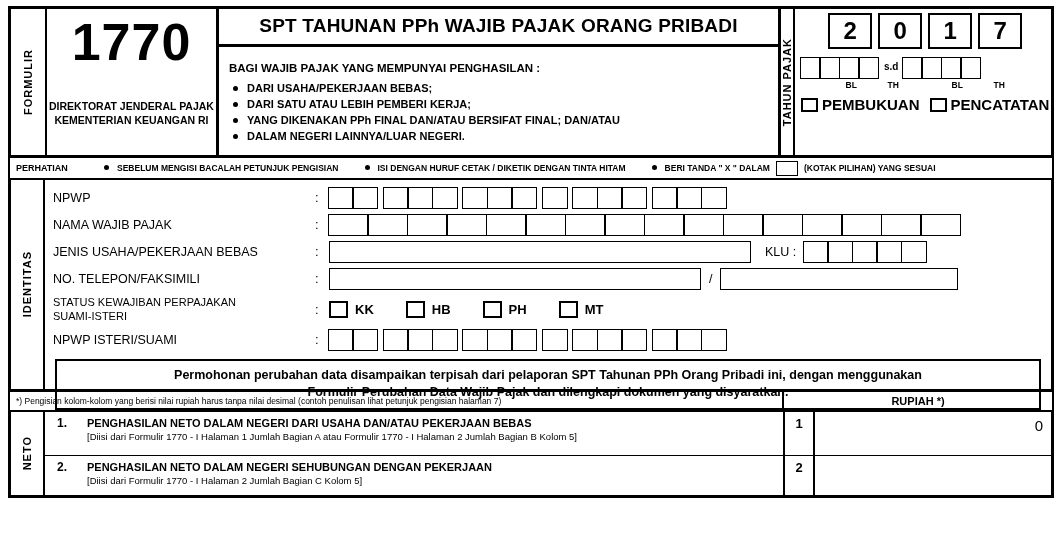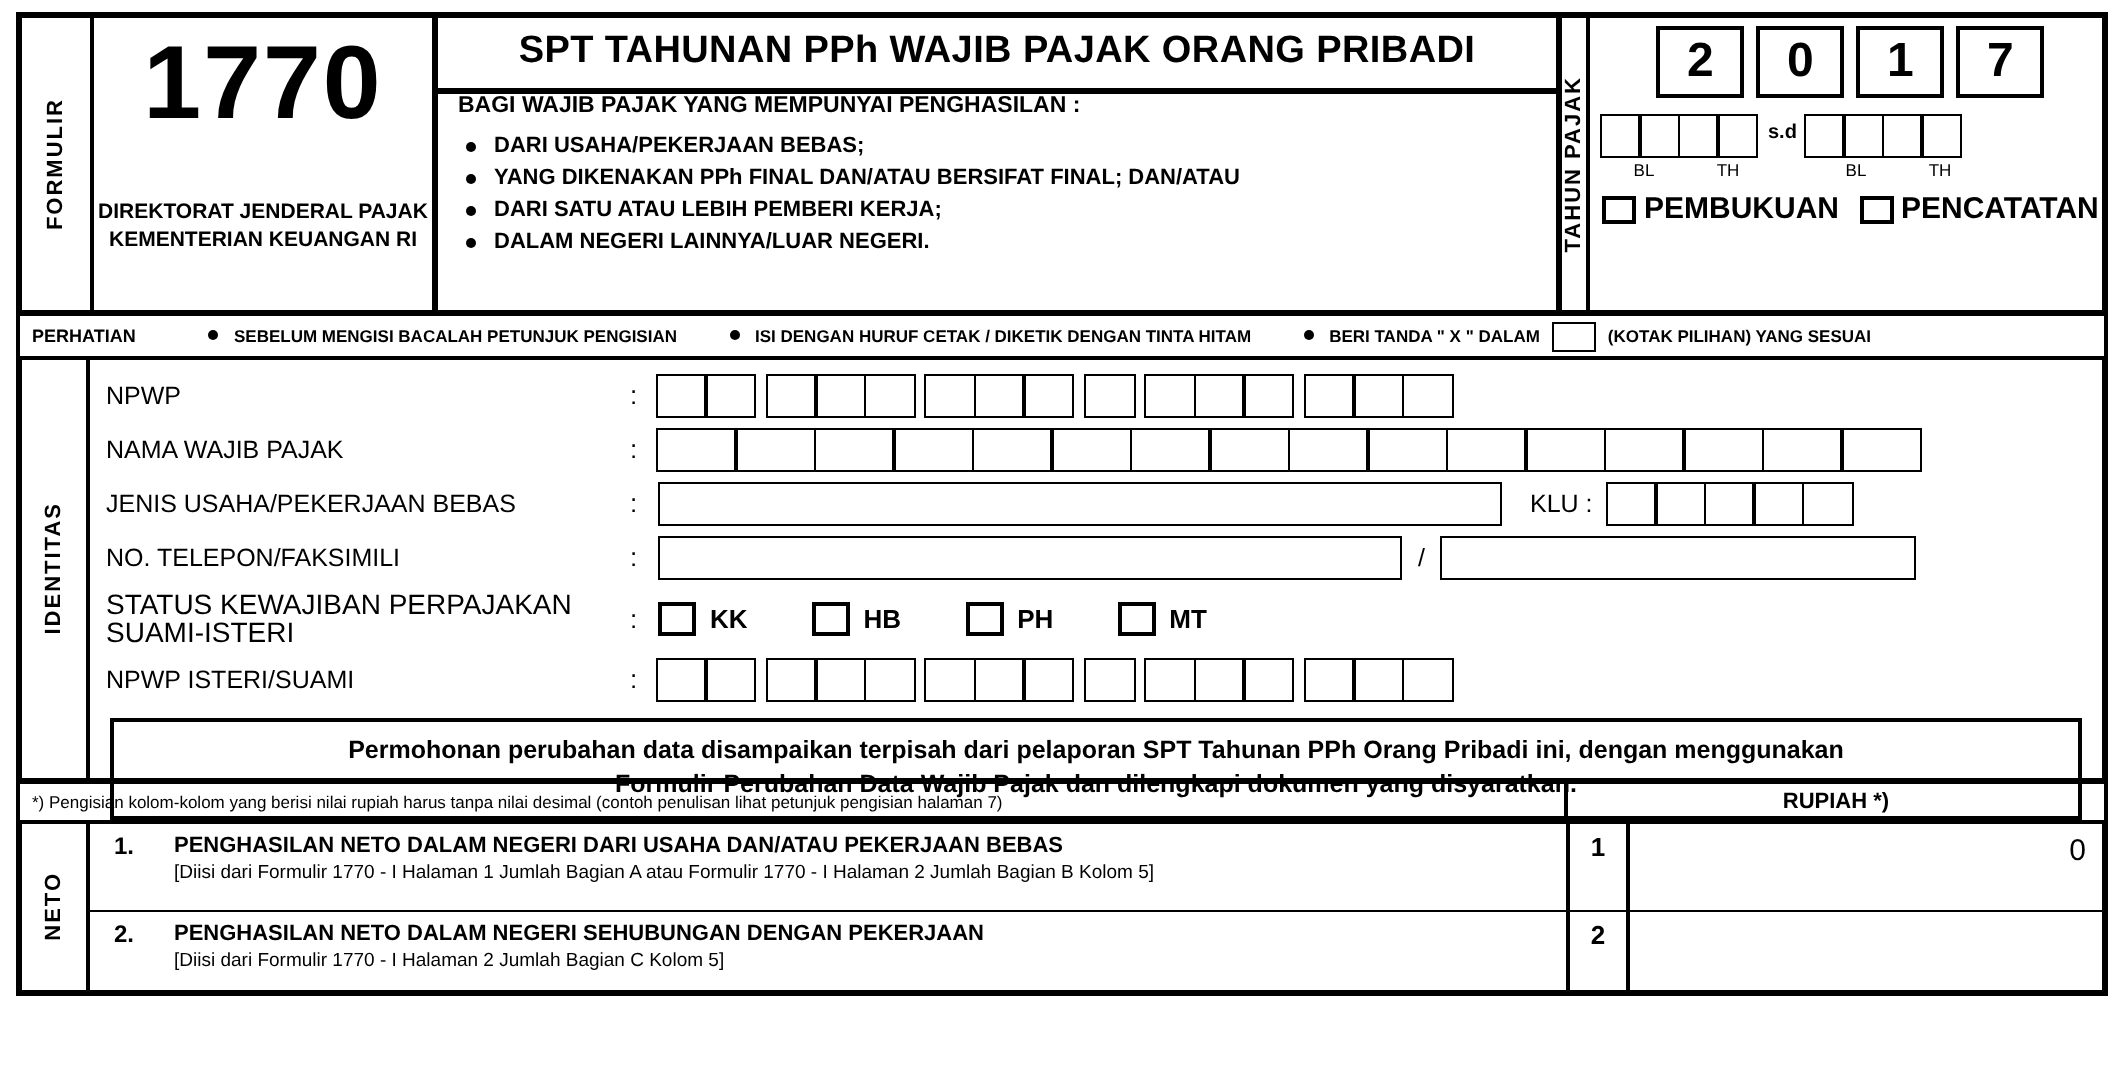--- a/index.html
+++ b/index.html
@@ -37,21 +37,21 @@
   .big-1770 { font-size:52px; font-weight:bold; line-height:62px; letter-spacing:1px; }
   .kem-line { font-size:10.5px; font-weight:bold; text-align:center; line-height:14px; margin-top:26px; }
 
   .hdr-mid { flex:1; border-right:3px solid #000; display:flex; flex-direction:column; }
   .title-bar {
     border-bottom:3px solid #000;
     font-size:19px; font-weight:bold; text-align:center;
     padding:6px 4px 7px 4px;
     letter-spacing:0.2px;
   }
-  .sub-block { padding:0 0 0 10px; }
+  .sub-block { padding:15px 0 0 10px; }
   .sub-head { font-size:11.5px; font-weight:bold; margin-bottom:6px; }
   .bullets { margin:0; padding:0; list-style:none; }
   .bullets li {
     font-size:11px; font-weight:bold; line-height:16px;
     padding-left:18px; position:relative;
   }
   .bullets li:before {
     content:"";
     position:absolute; left:4px; top:6px;
     width:5px; height:5px; border-radius:50%; background:#000;
@@ -62,21 +62,21 @@
   .hdr-year-area { flex:1; padding:4px 6px 0 6px; }
   .yr-boxes { display:flex; gap:6px; justify-content:center; }
   .yr-box {
     width:44px; height:36px; border:2px solid #000;
     font-size:24px; font-weight:bold; text-align:center; line-height:32px;
   }
   .period-row { display:flex; align-items:flex-start; margin-top:8px; gap:2px; }
   .cellgrp { display:flex; }
   .mini-cell { width:21px; height:22px; border:1.5px solid #000; margin-left:-1.5px; }
   .sd { font-size:10px; font-weight:bold; padding:4px 3px 0 3px; }
-  .lbl-row { display:flex; font-size:8.5px; font-weight:normal; margin-top:1px; }
+  .lbl-row { display:flex; font-size:8.5px; font-weight:bold; margin-top:1px;justify-content:center; }
   .lbl-bl { width:42px; text-align:center; }
   .lbl-th { width:42px; text-align:center; }
   .spacer-sd { width:22px; }
   .check-row { display:flex; align-items:center; margin-top:6px; }
   .chk { width:17px; height:14px; border:2px solid #000; display:inline-block; }
   .chk-lbl { font-size:15px; font-weight:bold; margin-left:4px; }
   .pembetulan-row { display:flex; align-items:center; margin-top:8px; padding-left:4px; }
 
   
   .perhatian {
@@ -91,21 +91,21 @@
 
   
   .identitas {
     border:3px solid #000; border-top:none;
     display:flex; height:212px;
   }
   .id-vert { width:34px; border-right:2px solid #000; display:flex; align-items:center; justify-content:center; }
   .id-body { flex:1; padding:4px 6px 0 8px; }
   .id-row { display:flex; align-items:center; height:27px; }
   .id-lbl { width:262px; font-size:12.5px; }
-  .id-lbl.two { line-height:14px; font-size:14px; }
+  .id-lbl.two { line-height:14px; font-size:11px; }
   .colon { width:14px; font-size:13px; }
   .boxes { display:flex; }
   .bx { height:22px; border:1.5px solid #000; margin-left:-1.5px; }
   .gap { width:6px; }
   .wide-line { height:22px; border:1.5px solid #000; }
   .klu-lbl { font-size:12.5px; margin-left:14px; white-space:nowrap; }
   .status-chk { width:19px; height:17px; border:2px solid #000; display:inline-block; }
   .status-item { display:flex; align-items:center; margin-right:32px; }
   .status-item span.t { font-size:13px; font-weight:bold; margin-left:7px; }
   .permohonan {
@@ -159,22 +159,22 @@
         <div>KEMENTERIAN KEUANGAN RI</div>
       </div>
     </div>
 
     <div class="hdr-mid">
       <div class="title-bar">SPT  TAHUNAN PPh WAJIB PAJAK ORANG PRIBADI</div>
       <div class="sub-block">
         <div class="sub-head">BAGI WAJIB PAJAK YANG MEMPUNYAI PENGHASILAN :</div>
         <ul class="bullets">
           <li>DARI USAHA/PEKERJAAN BEBAS;</li>
+          <li>DARI SATU ATAU LEBIH PEMBERI KERJA;</li>
           <li>YANG DIKENAKAN PPh FINAL DAN/ATAU BERSIFAT FINAL; DAN/ATAU</li>
-          <li>DARI SATU ATAU LEBIH PEMBERI KERJA;</li>
           <li>DALAM NEGERI LAINNYA/LUAR NEGERI.</li>
         </ul>
       </div>
     </div>
 
     <div class="hdr-right">
       <div class="hdr-tahun">
         <span class="vtext">TAHUN PAJAK</span>
       </div>
       <div class="hdr-year-area">

